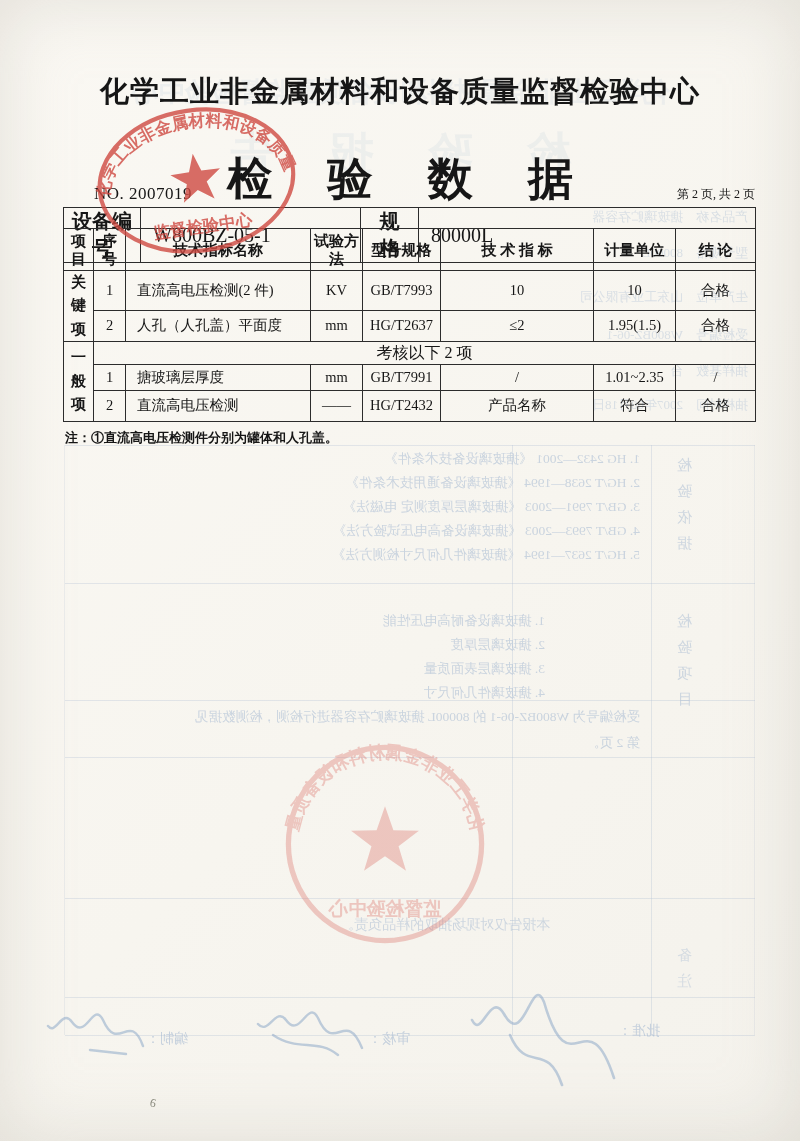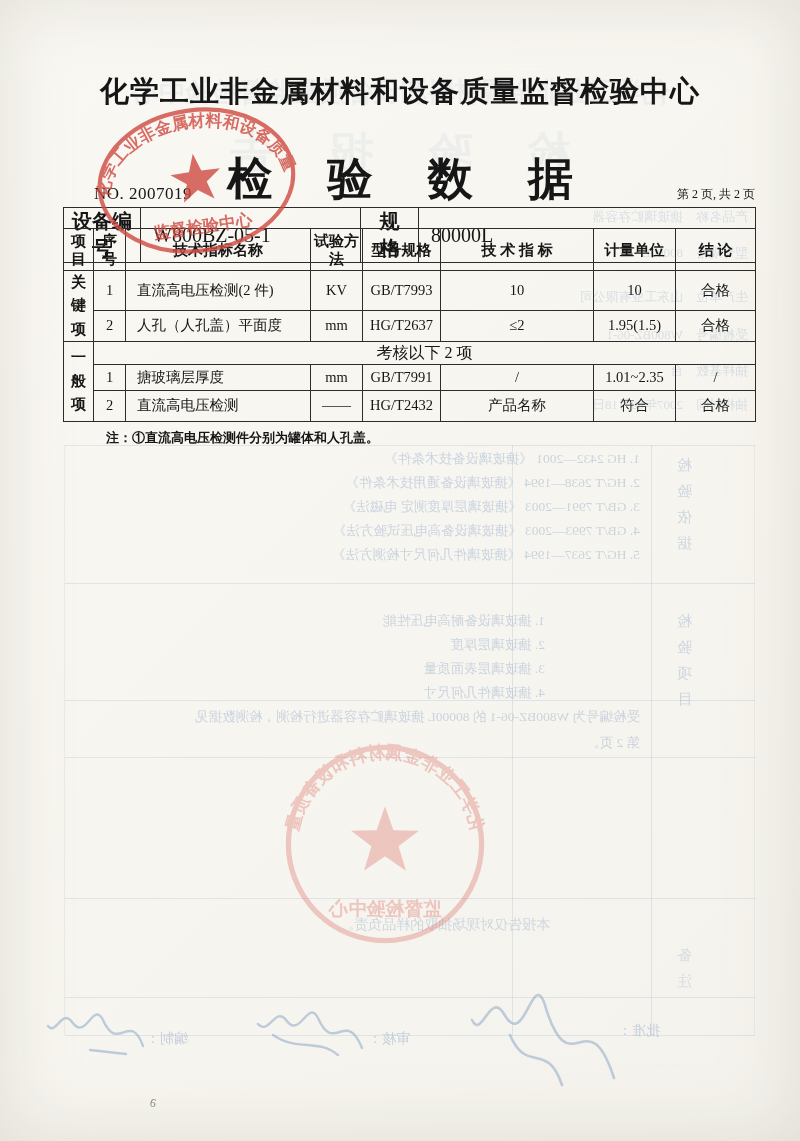--- a/index.html
+++ b/index.html
@@ -190,21 +190,21 @@
       <td class="nm">直流高电压检测</td>
       <td>——</td>
       <td>HG/T2432</td>
       <td>产品名称</td>
       <td>符合</td>
       <td>合格</td>
     </tr>
   </tbody>
     </table>
 
-  <div class="abs note-line" style="z-index:3;margin-left:41px;">注：①直流高电压检测件分别为罐体和人孔盖。</div>
+  <div class="abs note-line" style="z-index:3;">注：①直流高电压检测件分别为罐体和人孔盖。</div>
 
   <svg class="abs seal" viewBox="0 0 200 145">
     <ellipse cx="100" cy="72" rx="94" ry="68" fill="none" stroke="#cf4a42" stroke-width="4"></ellipse>
     <path id="farc" d="M 16,94 A 86,61 0 1 1 184,94" fill="none"></path>
     <text font-size="16" fill="#cf4a42" font-weight="bold">
       <textPath href="#farc" startOffset="50%" text-anchor="middle">化学工业非金属材料和设备质量</textPath>
     </text>
     <polygon points="100,46 106,63 124.2,63.4 109.7,74.4 115,91.6 100,81.2 85,91.6 90.3,74.4 75.8,63.4 94,63" fill="#cf4a42"></polygon>
     <text x="100" y="122" text-anchor="middle" font-size="16" fill="#cf4a42" font-weight="bold">监督检验中心</text>
   </svg>

